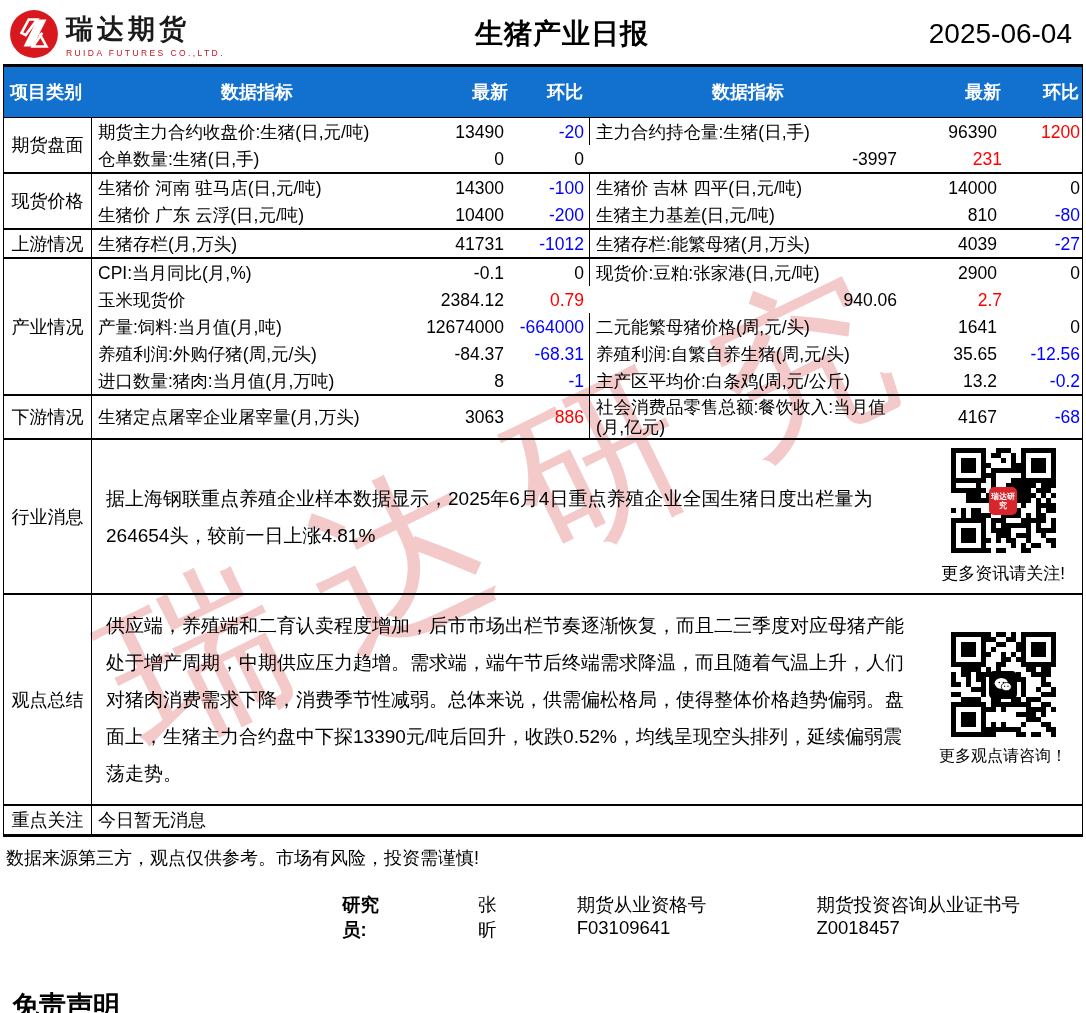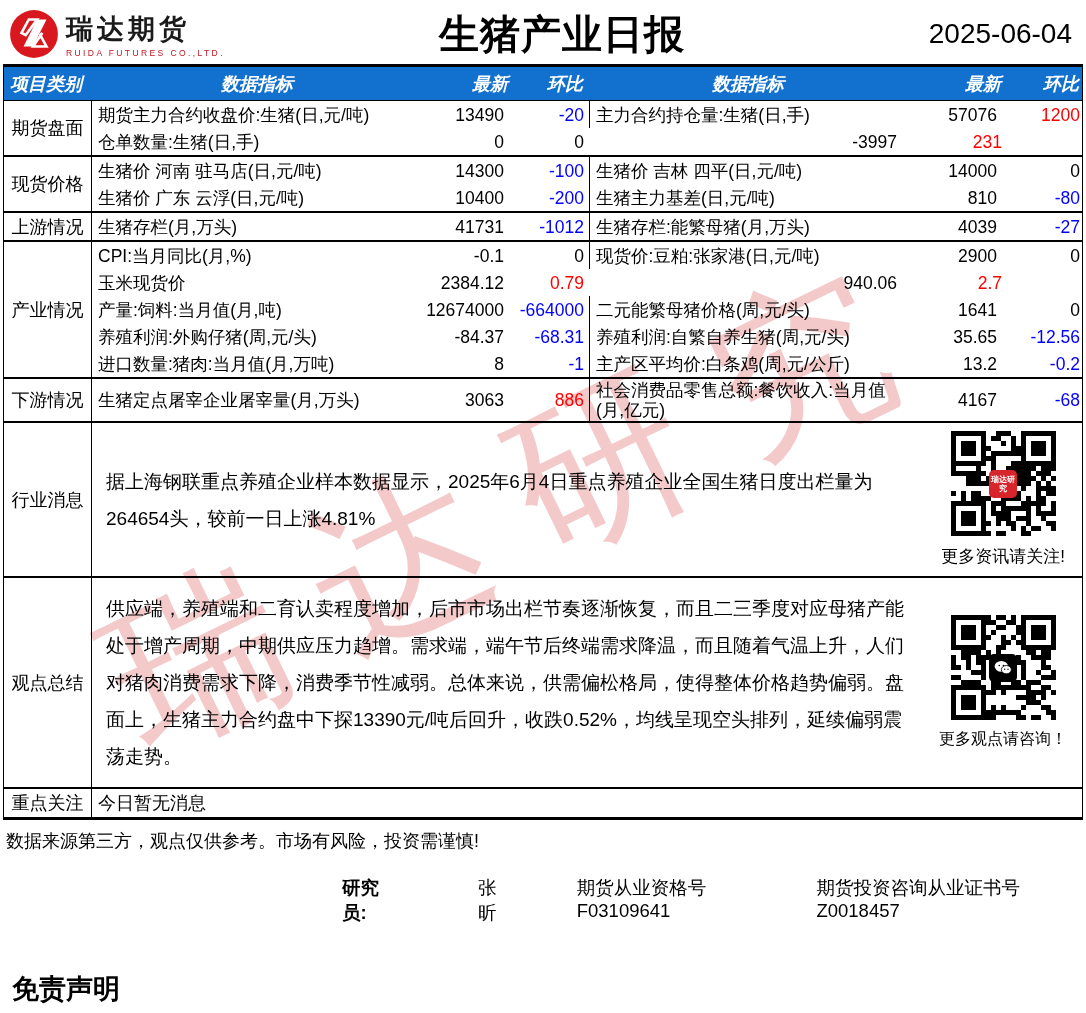--- a/index.html
+++ b/index.html
@@ -7,28 +7,28 @@
   body { font-family:"Liberation Sans","DejaVu Sans",sans-serif; color:#000; }
   .page { position:relative; width:1086px; height:1013px; background:#fff; overflow:hidden; }
 
   
   .hdr { display:flex; align-items:center; padding:6px 10px 2px 8px; height:64px; position:relative; z-index:2; }
   .logo { display:flex; align-items:center; width:230px; }
   .logo svg { width:52px; height:52px; }
   .logo-txt { margin-left:6px; display:flex; flex-direction:column; }
   .logo-cn { font-size:27px; font-weight:bold; letter-spacing:4px; color:#1a1a1a; }
   .logo-en { font-size:8.5px; color:#c41320; letter-spacing:2.4px; margin-top:1px; }
-  .title { flex:1; text-align:center; font-size:40px; font-weight:bold; letter-spacing:1px; }
+  .title { flex:1; text-align:center; font-size:28px; font-weight:bold; letter-spacing:1px; }
   .date { width:190px; text-align:right; font-size:28px; padding-right:4px; }
 
   
   .tbl { margin:0 3px; border-top:3px solid #000; border-bottom:3px solid #000;
          border-left:1px solid #000; border-right:1px solid #000; position:relative; z-index:2; }
   .thead { display:grid; grid-template-columns:88px 330px 92px 75px 318px 100px 78px;
-           background:var(--hdr-bg); color:#fff; font-weight:bold; font-size:18px; height:33px; align-items:center;font-style:italic; }
+           background:var(--hdr-bg); color:#fff; font-weight:bold; font-size:18px; height:50px; align-items:center; }
   .thead .th { padding:0 6px; }
   .th.c0 { text-align:left; }
   .th.c1, .th.c4 { text-align:center; }
   .th.c2, .th.c3, .th.c5, .th.c6 { text-align:right; }
 
   .group { display:flex; border-top:2px solid #000; }
   .group:first-of-type { border-top:1px solid #000; }
   .cat { width:88px; flex:none; border-right:1px solid #000; display:flex; align-items:center;
          justify-content:center; font-size:18px; text-align:center; }
   .rows { flex:1; display:flex; flex-direction:column; justify-content:flex-start; }
@@ -112,21 +112,21 @@
 
     <div id="table-body">
         <div class="group">
           <div class="cat">期货盘面</div>
           <div class="rows">
             <div class="drow">
               <div class="cell label">期货主力合约收盘价:生猪(日,元/吨)</div>
               <div class="cell num">13490</div>
               <div class="cell chg" style="color: rgb(0, 0, 255);">-20</div>
               <div class="cell label rsep">主力合约持仓量:生猪(日,手)</div>
-              <div class="cell num">57076</div>
+              <div class="cell num">96390</div>
               <div class="cell chg" style="color: rgb(255, 0, 0);">1200</div>
             </div>
             <div class="drow">
               <div class="cell label">仓单数量:生猪(日,手)</div>
               <div class="cell num">0</div>
               <div class="cell chg" style="color: rgb(0, 0, 0);">0</div>
               <div class="cell num">-3997</div>
               <div class="cell chg" style="color: rgb(255, 0, 0);">231</div>
             </div>
           </div>

